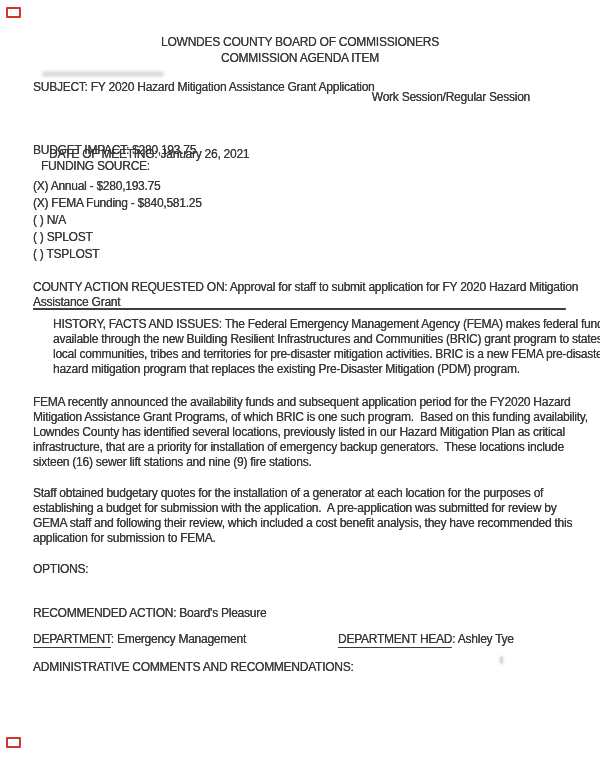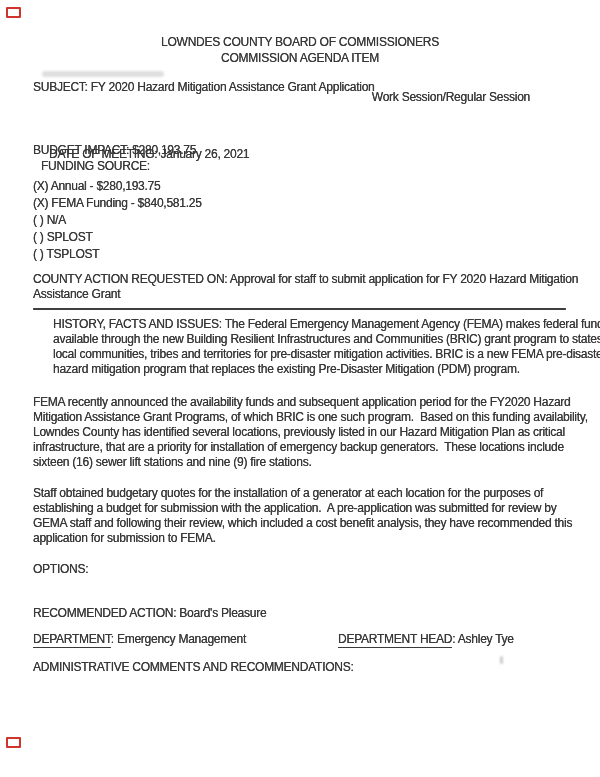--- a/index.html
+++ b/index.html
@@ -72,21 +72,21 @@
   <div class="abs" style="left:33px; top:159px;margin-left:8px;">FUNDING SOURCE:</div>
 
   <div class="abs funding-list" style="left:33px; top:178px;">
     <div>(X) Annual - $280,193.75</div>
     <div>(X) FEMA Funding - $840,581.25</div>
     <div>( ) N/A</div>
     <div>( ) SPLOST</div>
     <div>( ) TSPLOST</div>
   </div>
 
-  <div class="abs pre" style="left:33px; top:272px;">COUNTY ACTION REQUESTED ON: Approval for staff to submit application for FY 2020 Hazard Mitigation
+  <div class="abs pre" style="left:33px; top:280px;">COUNTY ACTION REQUESTED ON: Approval for staff to submit application for FY 2020 Hazard Mitigation
 Assistance Grant</div>
 
   <div class="abs rule" style="left:33px; top:308px; width:533px;"></div>
 
   <div class="abs pre" style="left:33px; top:317px;margin-left:20px;">HISTORY, FACTS AND ISSUES: The Federal Emergency Management Agency (FEMA) makes federal funds
 available through the new Building Resilient Infrastructures and Communities (BRIC) grant program to states,
 local communities, tribes and territories for pre-disaster mitigation activities. BRIC is a new FEMA pre-disaster
 hazard mitigation program that replaces the existing Pre-Disaster Mitigation (PDM) program.</div>
 
   <div class="abs pre" style="left:33px; top:395px;">FEMA recently announced the availability funds and subsequent application period for the FY2020 Hazard

